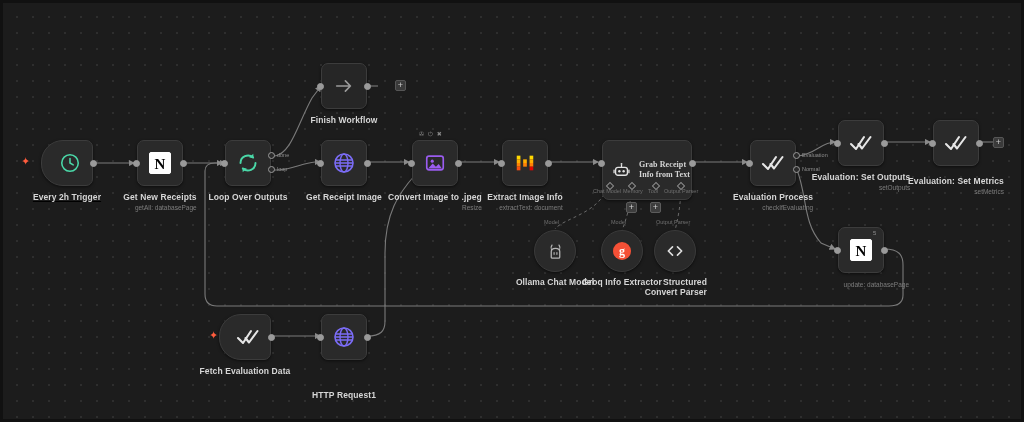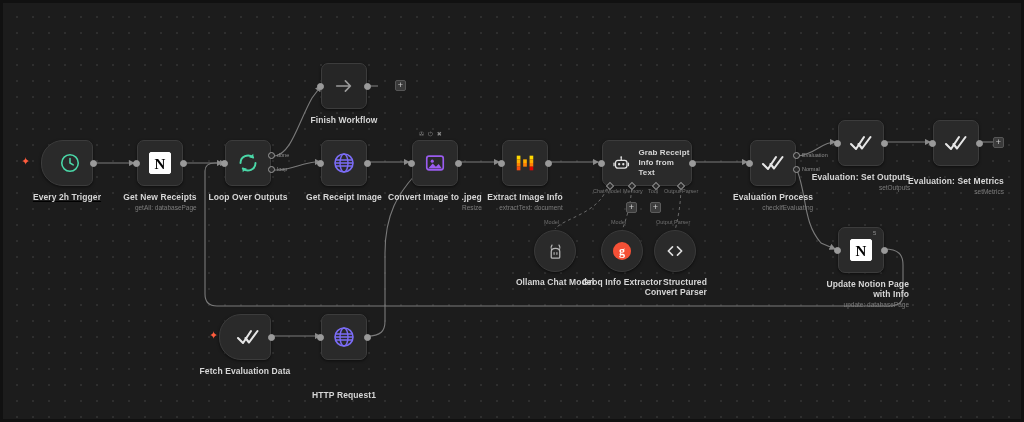--- a/index.html
+++ b/index.html
@@ -23,21 +23,21 @@
   .nbox {
     position: absolute; left: 0; top: 0;
     background: #2a2a2a;
     border: 1px solid #3c3c3c;
     border-radius: 7px;
     display: flex; align-items: center; justify-content: center;
     box-shadow: 0 1px 3px rgba(0,0,0,.55);
   }
   .nbox.sq { width: 46px; height: 46px; }
   .nbox.trigger { width: 52px; height: 46px; border-radius: 22px 7px 7px 22px; }
-  .nbox.wide { width: 90px; height: 46px; border-radius: 7px; justify-content: flex-start; padding-left: 9px; gap: 8px; }
+  .nbox.wide { width: 90px; height: 60px; border-radius: 7px; justify-content: flex-start; padding-left: 9px; gap: 8px; font-family: Liberation Serif, serif; }
   .nbox.circ { width: 42px; height: 42px; border-radius: 50%; background: #2a2a2a; border: 1px solid #3a3a3a; }
 
   .caption {
     position: absolute; left: 50%; transform: translateX(-50%);
     text-align: right; white-space: nowrap;
   }
   .caption.wrap { white-space: normal; }
   .ctitle { color: #d6d6d6; font-size: 8.5px; font-weight: bold; line-height: 10px; letter-spacing: .1px; }
   .csub { color: #7d7d7d; font-size: 6.5px; line-height: 9px; margin-top: 1px; }
   .sublabel { position: absolute; color: #707070; font-size: 5.5px; white-space: nowrap; }
@@ -369,21 +369,20 @@
   </div>
 
   <div class="node" style="left:835px; top:224px;">
     <div class="nbox sq">
       <div class="notion-ico">N</div>
     </div>
     <div class="retry" style="left:35px; top:3px;">5</div>
     <div class="port filled" style="left:-4px; top:19.5px;"></div>
     <div class="port filled" style="left:43px; top:19.5px;"></div>
     <div class="caption wrap" style="left:23px; top:52px; width:96px;">
-      <div class="ctitle">Update Notion Page with Info</div>
       <div class="csub">update: databasePage</div>
     </div>
   </div>
 
   <div class="node" style="left:216px; top:311px;">
     <div class="bolt" style="left:-10px; top:16px;">✦</div>
     <div class="nbox trigger">
       <svg class="ico" width="24" height="24" viewBox="0 0 24 24" style="margin-left:6px;">
         <path d="M2 13 L7 18 L15 6" fill="none" stroke="#e6e6e6" stroke-width="2.1" stroke-linecap="round" stroke-linejoin="round"></path>
         <path d="M9.5 13 L13 17.5 L21.5 6" fill="none" stroke="#e6e6e6" stroke-width="2.1" stroke-linecap="round" stroke-linejoin="round"></path>

